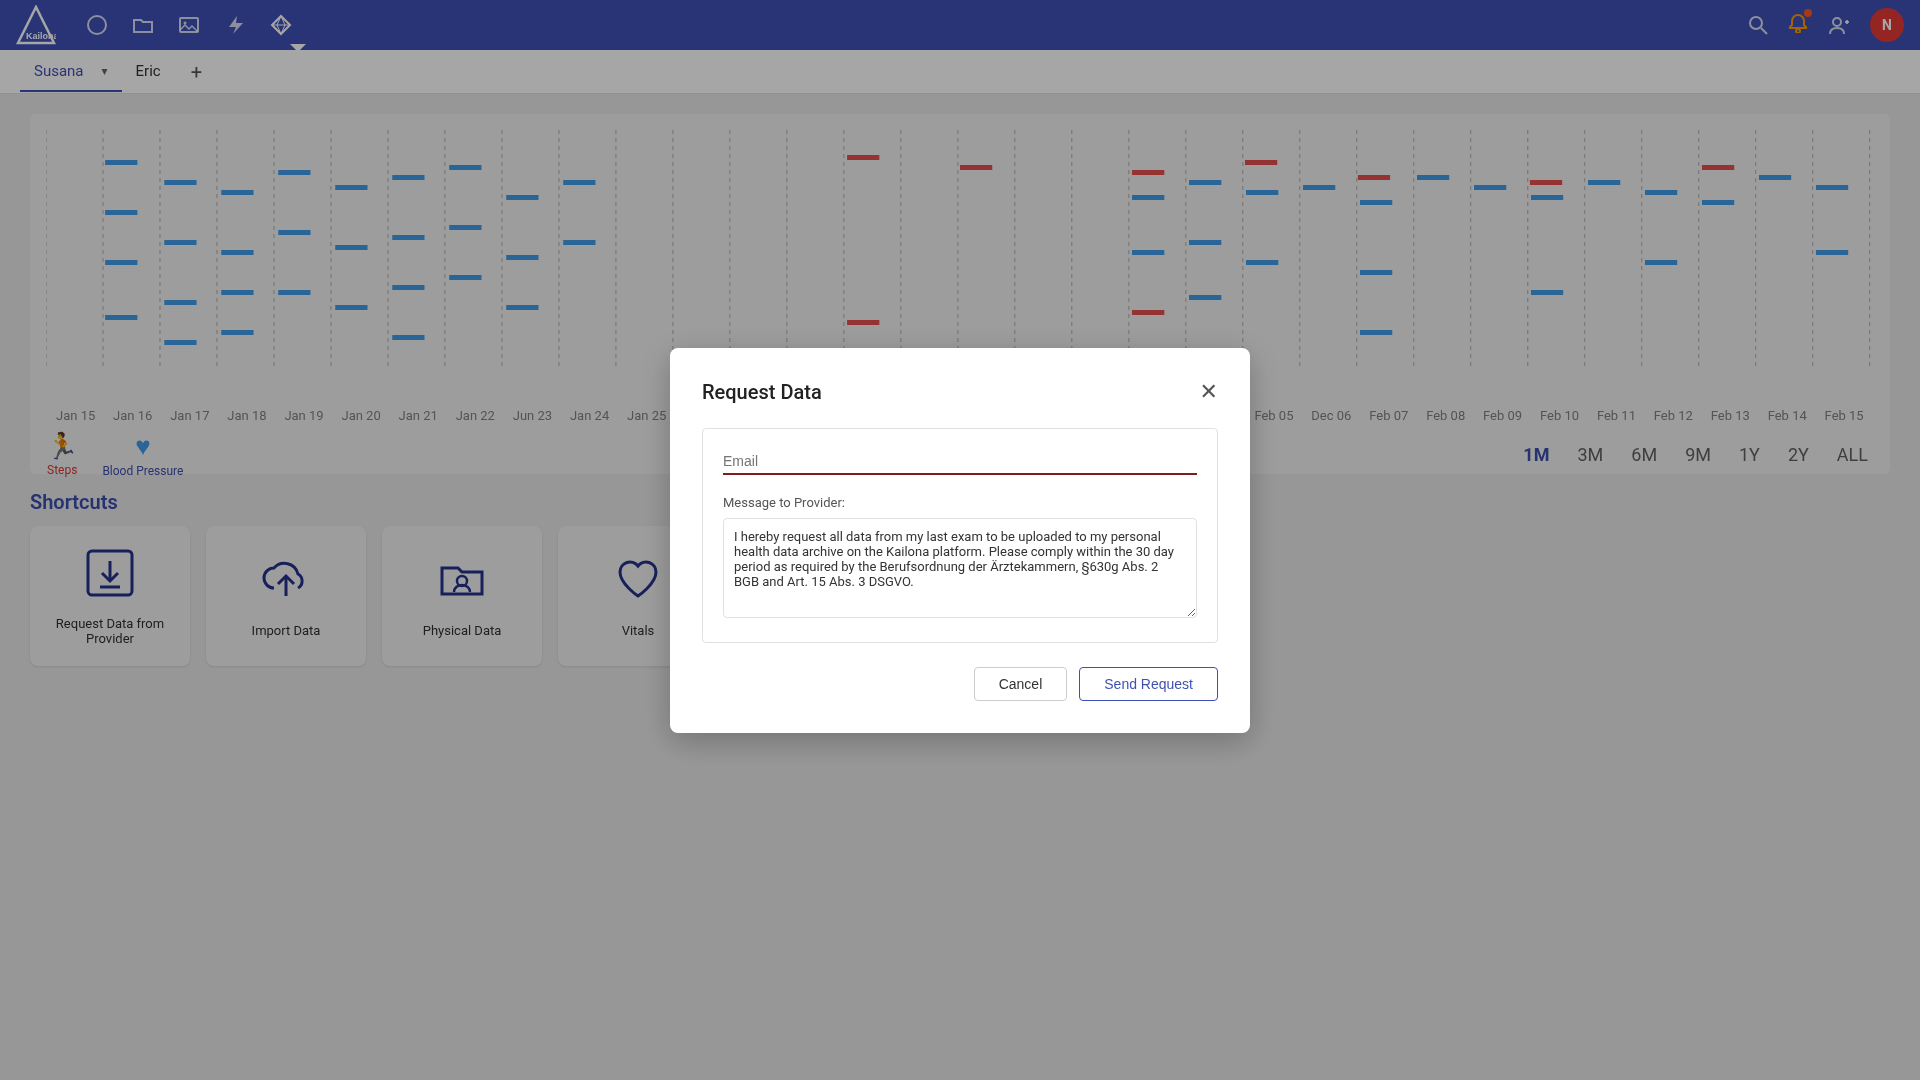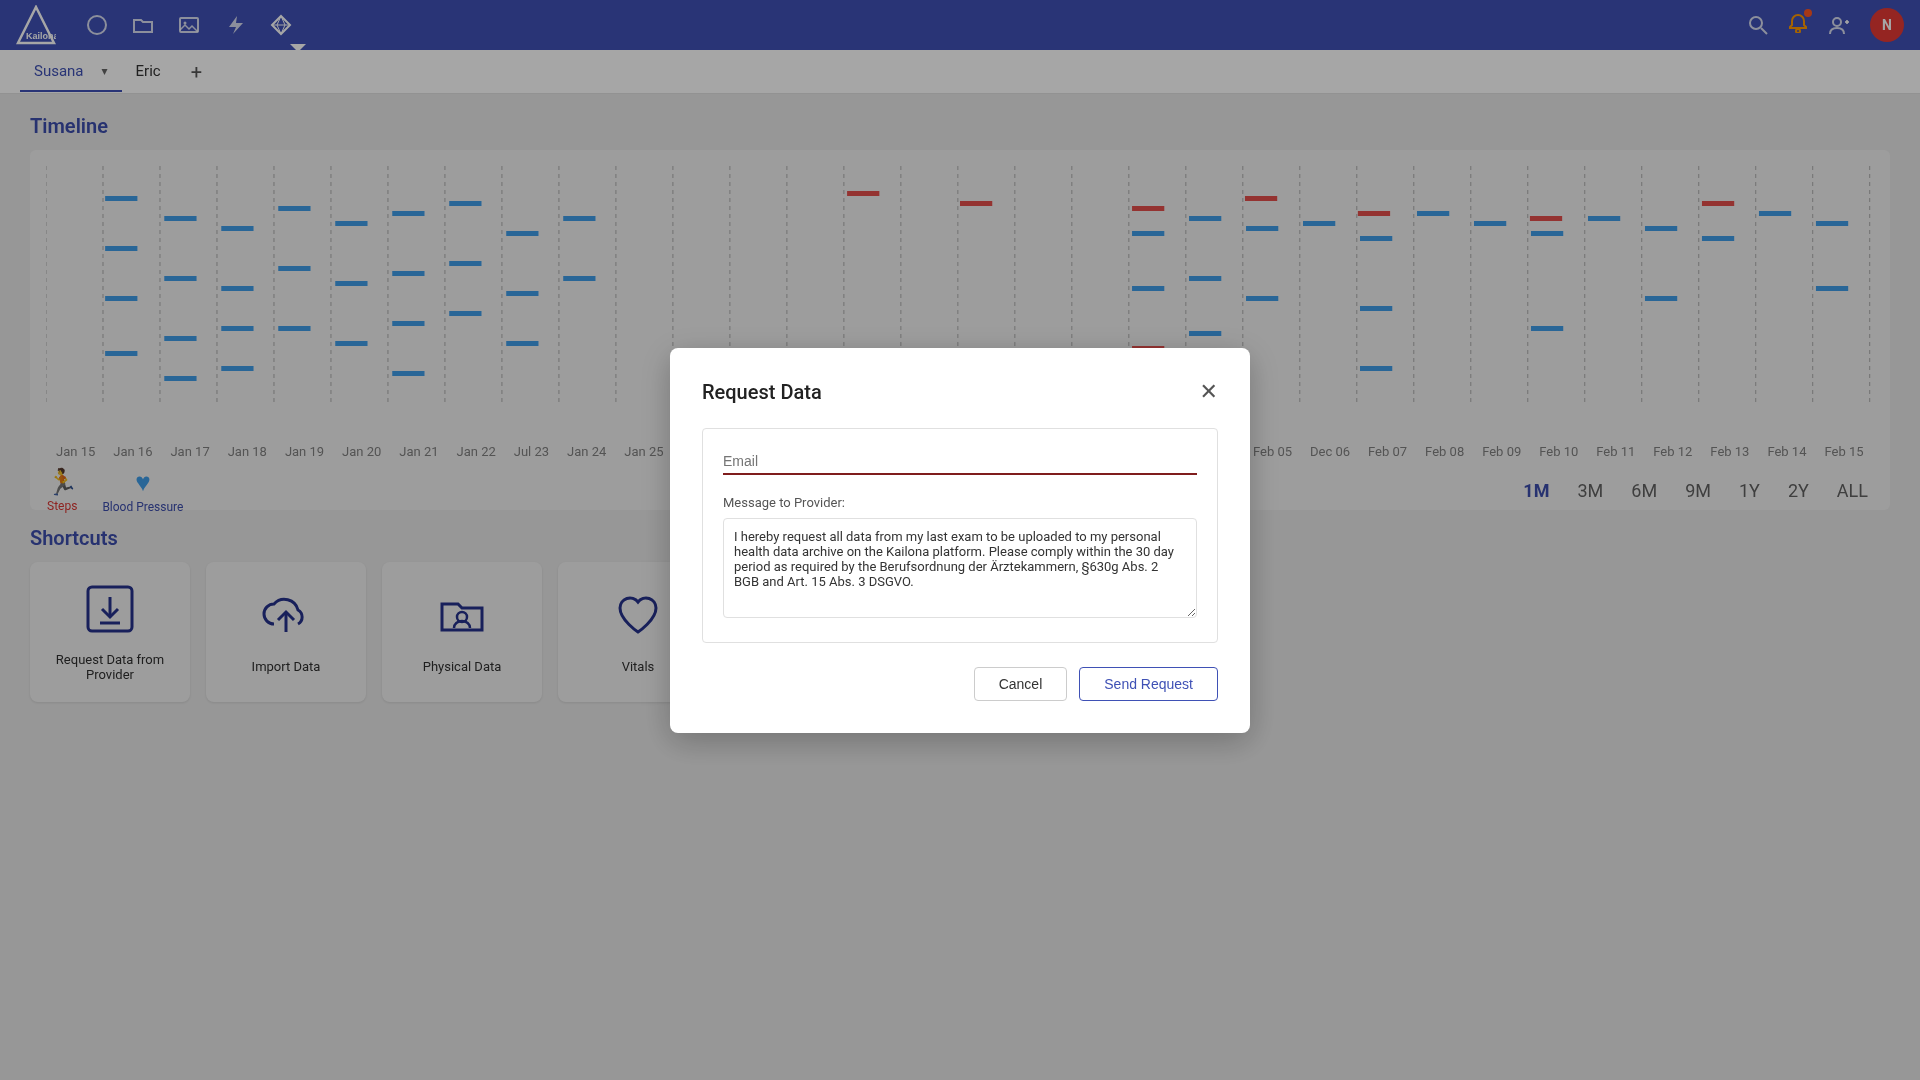--- a/index.html
+++ b/index.html
@@ -397,21 +397,20 @@
     <span>Susana</span>
     <span class="chevron">▾</span>
   </div>
   <div class="patient-tab">
     <span>Eric</span>
   </div>
   <div class="add-patient">+</div>
 </div>
 
 <div class="main-content">
-  <div class="section-title">Timeline</div>
 
   <div class="timeline-area">
     
     <svg class="timeline-svg" viewBox="0 0 1700 270" preserveAspectRatio="none">
 
       <line x1="0" y1="0" x2="0" y2="240" class="vline"></line>
       <line x1="53" y1="0" x2="53" y2="240" class="vline"></line>
       <line x1="106" y1="0" x2="106" y2="240" class="vline"></line>
       <line x1="159" y1="0" x2="159" y2="240" class="vline"></line>
       <line x1="212" y1="0" x2="212" y2="240" class="vline"></line>
@@ -520,21 +519,21 @@
     
     <div class="timeline-date-labels">
       <span>Jan 15</span>
         <span>Jan 16</span>
         <span>Jan 17</span>
         <span>Jan 18</span>
       <span>Jan 19</span>
         <span>Jan 20</span>
         <span>Jan 21</span>
         <span>Jan 22</span>
-      <span>Jul 23</span>
+      <span>Jun 23</span>
         <span>Jan 24</span>
         <span>Jan 25</span>
         <span>Jan 26</span>
       <span>Jan 27</span>
         <span>Jan 28</span>
         <span>Jan 29</span>
         <span>Jan 30</span>
       <span>Jan 31</span>
         <span>Feb 01</span>
         <span>Feb 02</span>

